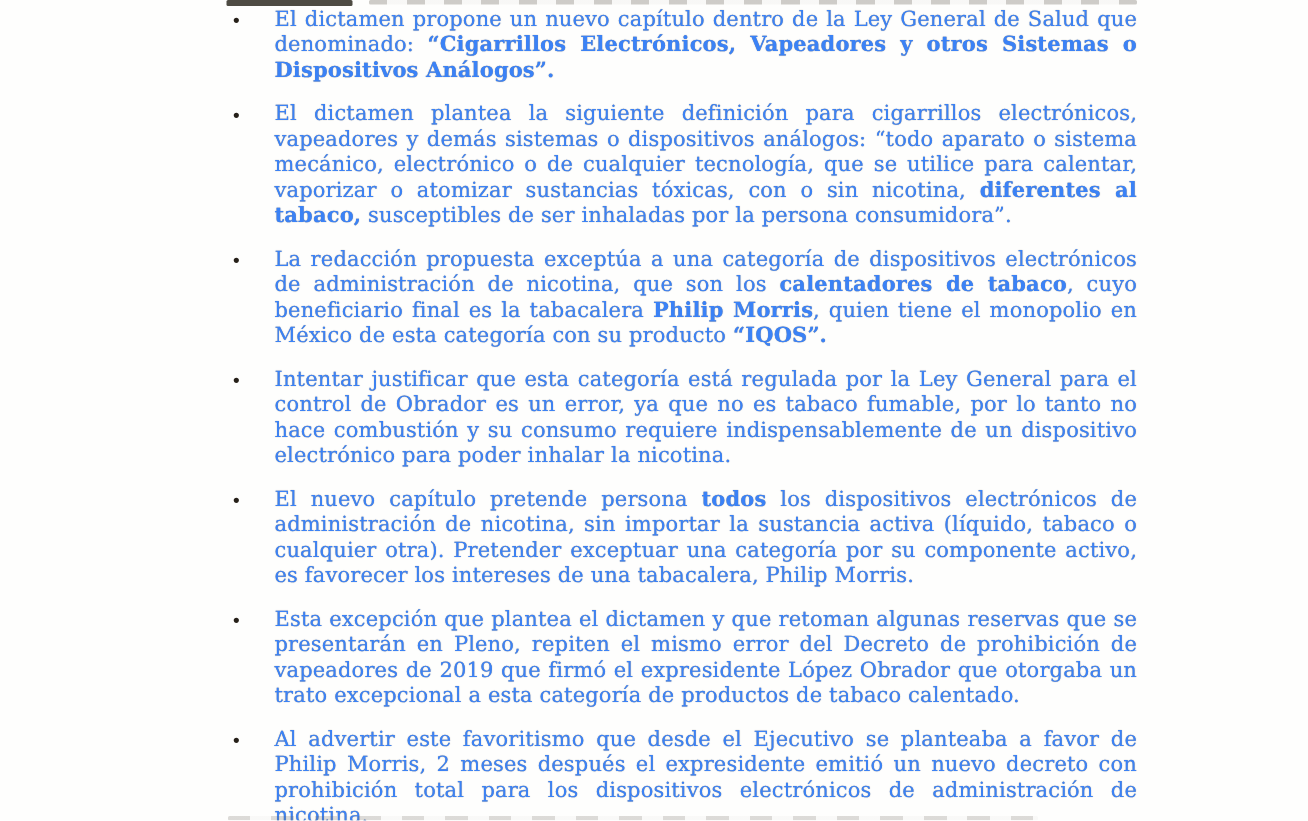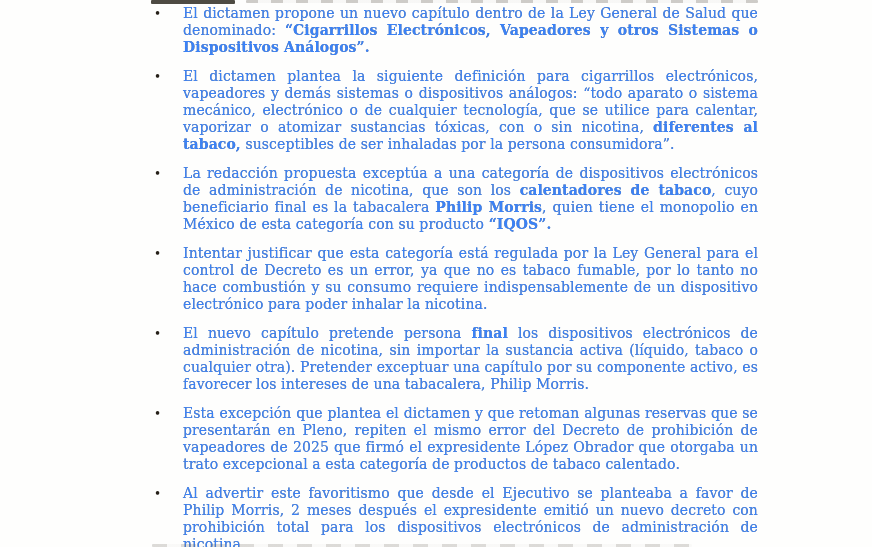--- a/index.html
+++ b/index.html
@@ -90,29 +90,29 @@
     <li class="bullet-item">
       <span class="marker">•</span>
       <span class="btext"><span>El dictamen plantea la siguiente definición para cigarrillos electrónicos, vapeadores y demás sistemas o dispositivos análogos: “todo aparato o sistema mecánico, electrónico o de cualquier tecnología, que se utilice para calentar, vaporizar o atomizar sustancias tóxicas, con o sin nicotina, </span><span class="b">diferentes al tabaco,</span><span> susceptibles de ser inhaladas por la persona consumidora”.</span></span>
     </li>
     <li class="bullet-item">
       <span class="marker">•</span>
       <span class="btext"><span>La redacción propuesta exceptúa a una categoría de dispositivos electrónicos de administración de nicotina, que son los </span><span class="b">calentadores de tabaco</span><span>, cuyo beneficiario final es la tabacalera </span><span class="b">Philip Morris</span><span>, quien tiene el monopolio en México de esta categoría con su producto </span><span class="b">“IQOS”.</span></span>
     </li>
     <li class="bullet-item">
       <span class="marker">•</span>
-      <span class="btext"><span>Intentar justificar que esta categoría está regulada por la Ley General para el control de Decreto es un error, ya que no es tabaco fumable, por lo tanto no hace combustión y su consumo requiere indispensablemente de un dispositivo electrónico para poder inhalar la nicotina.</span></span>
+      <span class="btext"><span>Intentar justificar que esta categoría está regulada por la Ley General para el control de Obrador es un error, ya que no es tabaco fumable, por lo tanto no hace combustión y su consumo requiere indispensablemente de un dispositivo electrónico para poder inhalar la nicotina.</span></span>
     </li>
     <li class="bullet-item">
       <span class="marker">•</span>
-      <span class="btext"><span>El nuevo capítulo pretende persona </span><span class="b">final</span><span> los dispositivos electrónicos de administración de nicotina, sin importar la sustancia activa (líquido, tabaco o cualquier otra). Pretender exceptuar una capítulo por su componente activo, es favorecer los intereses de una tabacalera, Philip Morris.</span></span>
+      <span class="btext"><span>El nuevo capítulo pretende persona </span><span class="b">todos</span><span> los dispositivos electrónicos de administración de nicotina, sin importar la sustancia activa (líquido, tabaco o cualquier otra). Pretender exceptuar una categoría por su componente activo, es favorecer los intereses de una tabacalera, Philip Morris.</span></span>
     </li>
     <li class="bullet-item">
       <span class="marker">•</span>
-      <span class="btext"><span>Esta excepción que plantea el dictamen y que retoman algunas reservas que se presentarán en Pleno, repiten el mismo error del Decreto de prohibición de vapeadores de 2025 que firmó el expresidente López Obrador que otorgaba un trato excepcional a esta categoría de productos de tabaco calentado.</span></span>
+      <span class="btext"><span>Esta excepción que plantea el dictamen y que retoman algunas reservas que se presentarán en Pleno, repiten el mismo error del Decreto de prohibición de vapeadores de 2019 que firmó el expresidente López Obrador que otorgaba un trato excepcional a esta categoría de productos de tabaco calentado.</span></span>
     </li>
     <li class="bullet-item">
       <span class="marker">•</span>
       <span class="btext"><span>Al advertir este favoritismo que desde el Ejecutivo se planteaba a favor de Philip Morris, 2 meses después el expresidente emitió un nuevo decreto con prohibición total para los dispositivos electrónicos de administración de nicotina.</span></span>
     </li>
   </ul>
 
   <div class="remnant-bottom"></div>
 
 </div>

